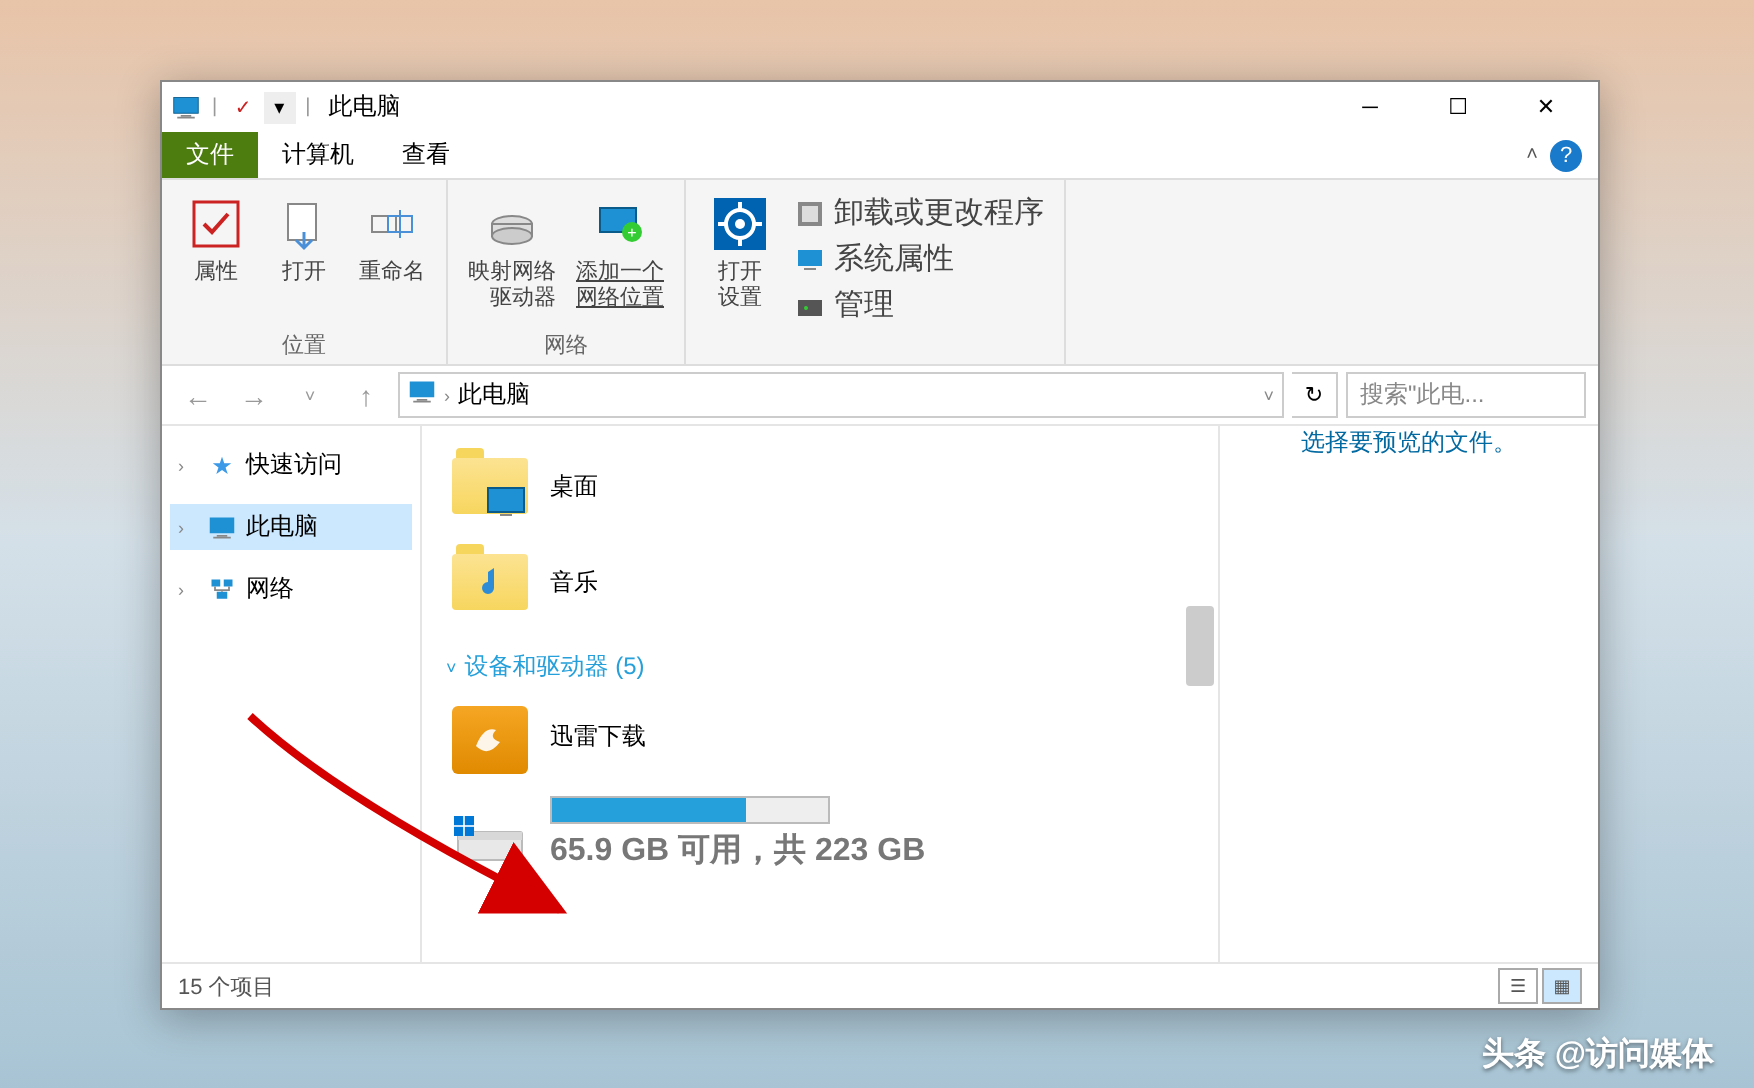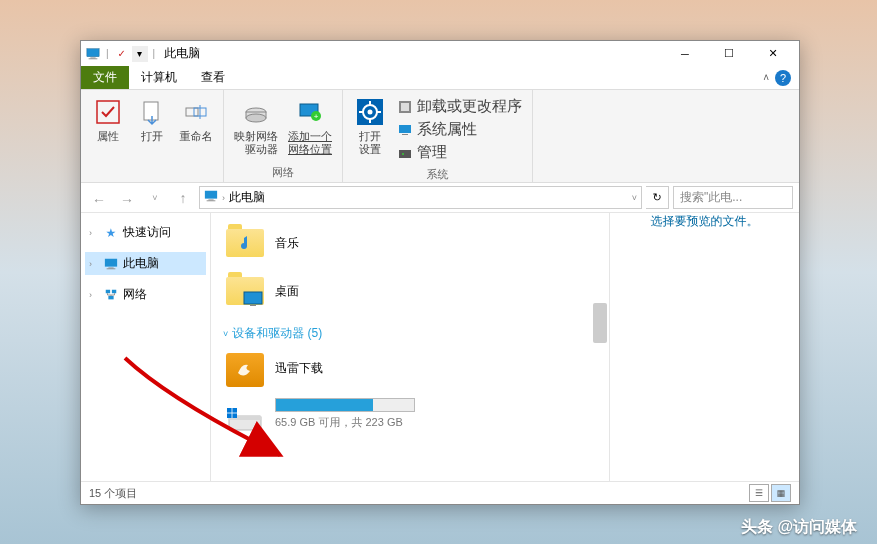--- a/index.html
+++ b/index.html
@@ -43,21 +43,21 @@
     .file-item { display: flex; align-items: center; gap: 10px; padding: 4px 6px; cursor: pointer; }
     .file-icon-lg { width: 40px; height: 40px; display: flex; align-items: center; justify-content: center; position: relative; }
     .folder-icon { width: 38px; height: 28px; background: linear-gradient(#fce392, #f7d65e); border-radius: 2px; position: relative; }
     .folder-icon::before { content: ''; position: absolute; top: -5px; left: 2px; width: 14px; height: 5px; background: #f7d65e; border-radius: 2px 2px 0 0; }
     .file-label { font-size: 12px; color: #000; }
     .section-header { display: flex; align-items: center; gap: 4px; font-size: 12px; color: #26a0da; padding: 10px 4px 4px; cursor: pointer; }
     .drive-item { display: flex; align-items: flex-start; gap: 10px; padding: 4px 6px; cursor: pointer; }
     .drive-details { display: flex; flex-direction: column; gap: 3px; }
     .capacity-bar { width: 140px; height: 14px; border: 1px solid #bbb; background: #eee; }
     .capacity-fill { height: 100%; background: #26a0da; }
-    .capacity-text { font-size: 11px; color: #777; }
+    .capacity-text { font-size: 16px; color: #777; font-weight: bold; }
     .preview-pane { width: 190px; border-left: 1px solid #e5e5e5; display: flex; align-items: flex-start; justify-content: center; font-size: 12px; color: #0369a1; }
     .status-bar { height: 23px; border-top: 1px solid #e5e5e5; display: flex; align-items: center; padding: 0 8px; font-size: 11px; color: #555; }
     .status-views { margin-left: auto; display: flex; gap: 2px; }
     .view-btn { width: 20px; height: 18px; border: 1px solid #aaa; display: flex; align-items: center; justify-content: center; font-size: 9px; cursor: pointer; }
     .arrow-annotation { position: absolute; pointer-events: none; z-index: 100; }
     .watermark { position: absolute; bottom: 6px; right: 20px; color: #fff; font-size: 16px; font-weight: bold; text-shadow: 0 1px 2px rgba(0,0,0,0.5); z-index: 200; display: flex; align-items: center; gap: 6px; }
   </style>
 </head>
 <body>
 
@@ -120,20 +120,21 @@
           <div class="ribbon-icon">
               <svg width="28" height="28" viewBox="0 0 28 28">
                 <rect x="4" y="10" width="12" height="8" fill="none" stroke="#888"></rect>
                 <rect x="12" y="10" width="12" height="8" fill="none" stroke="#4a90d9"></rect>
                 <line x1="18" y1="7" x2="18" y2="21" stroke="#4a90d9"></line>
               </svg>
             </div>
           <span class="ribbon-label">重命名</span>
         </div>
       </div>
+      <div class="ribbon-group-name">位置</div>
     </div>
 
     <div class="ribbon-group">
       <div class="ribbon-group-items">
         <div class="ribbon-item">
           <div class="ribbon-icon">
               <svg width="28" height="28" viewBox="0 0 28 28">
                 <ellipse cx="14" cy="14" rx="10" ry="4" fill="#ddd" stroke="#888"></ellipse>
                 <rect x="4" y="14" width="20" height="6" fill="#ddd" stroke="#888"></rect>
                 <ellipse cx="14" cy="20" rx="10" ry="4" fill="#ccc" stroke="#888"></ellipse>
@@ -199,21 +200,20 @@
             <span class="ribbon-small-icon">
                 <svg width="14" height="14" viewBox="0 0 14 14">
                   <rect x="1" y="4" width="12" height="8" fill="#555"></rect>
                   <circle cx="5" cy="8" r="1" fill="#3c3"></circle>
                 </svg>
               </span>
             <span>管理</span>
           </div>
         </div>
       </div>
-      <div class="ribbon-group-name">系统</div>
     </div>
   </div>
 
   <div class="address-row">
     <div class="nav-btn">←</div>
     <div class="nav-btn">→</div>
     <div class="nav-btn" style="font-size:9px;">˅</div>
     <div class="nav-btn">↑</div>
     <div class="addr-breadcrumb">
       <span><svg width="14" height="14" viewBox="0 0 16 16">
@@ -263,35 +263,35 @@
           </span>
         <span>网络</span>
       </div>
     </div>
 
     <div class="main-pane">
       <div class="file-list">
         <div class="file-item">
           <div class="file-icon-lg">
             <div class="folder-icon"></div>
-            <svg style="position:absolute;" width="20" height="20" viewBox="0 0 20 20">
-                <path d="M12 3 L12 13 A3 3 0 1 1 9 10 L9 5 L12 3" fill="#2e8cd6"></path>
-              </svg>
-          </div>
-          <span class="file-label">音乐</span>
+            <svg style="position:absolute;bottom:4px;right:2px;" width="20" height="16" viewBox="0 0 20 16">
+                <rect x="1" y="1" width="18" height="12" fill="#1e90d4" stroke="#0a5a8a"></rect>
+                <rect x="7" y="14" width="6" height="1" fill="#888"></rect>
+              </svg>
+          </div>
+          <span class="file-label">桌面</span>
         </div>
         <div class="file-item">
           <div class="file-icon-lg">
             <div class="folder-icon"></div>
-            <svg style="position:absolute;bottom:4px;right:2px;" width="20" height="16" viewBox="0 0 20 16">
-                <rect x="1" y="1" width="18" height="12" fill="#1e90d4" stroke="#0a5a8a"></rect>
-                <rect x="7" y="14" width="6" height="1" fill="#888"></rect>
-              </svg>
-          </div>
-          <span class="file-label">桌面</span>
+            <svg style="position:absolute;" width="20" height="20" viewBox="0 0 20 20">
+                <path d="M12 3 L12 13 A3 3 0 1 1 9 10 L9 5 L12 3" fill="#2e8cd6"></path>
+              </svg>
+          </div>
+          <span class="file-label">音乐</span>
         </div>
 
         <div class="section-header">
           <span style="font-size:9px;">˅</span>
           <span>设备和驱动器 (5)</span>
         </div>
 
         <div class="drive-item">
           <div class="file-icon-lg">
             <div style="width:38px;height:34px;background:linear-gradient(#f5a623,#e08a00);border-radius:3px;display:flex;align-items:center;justify-content:center;">

